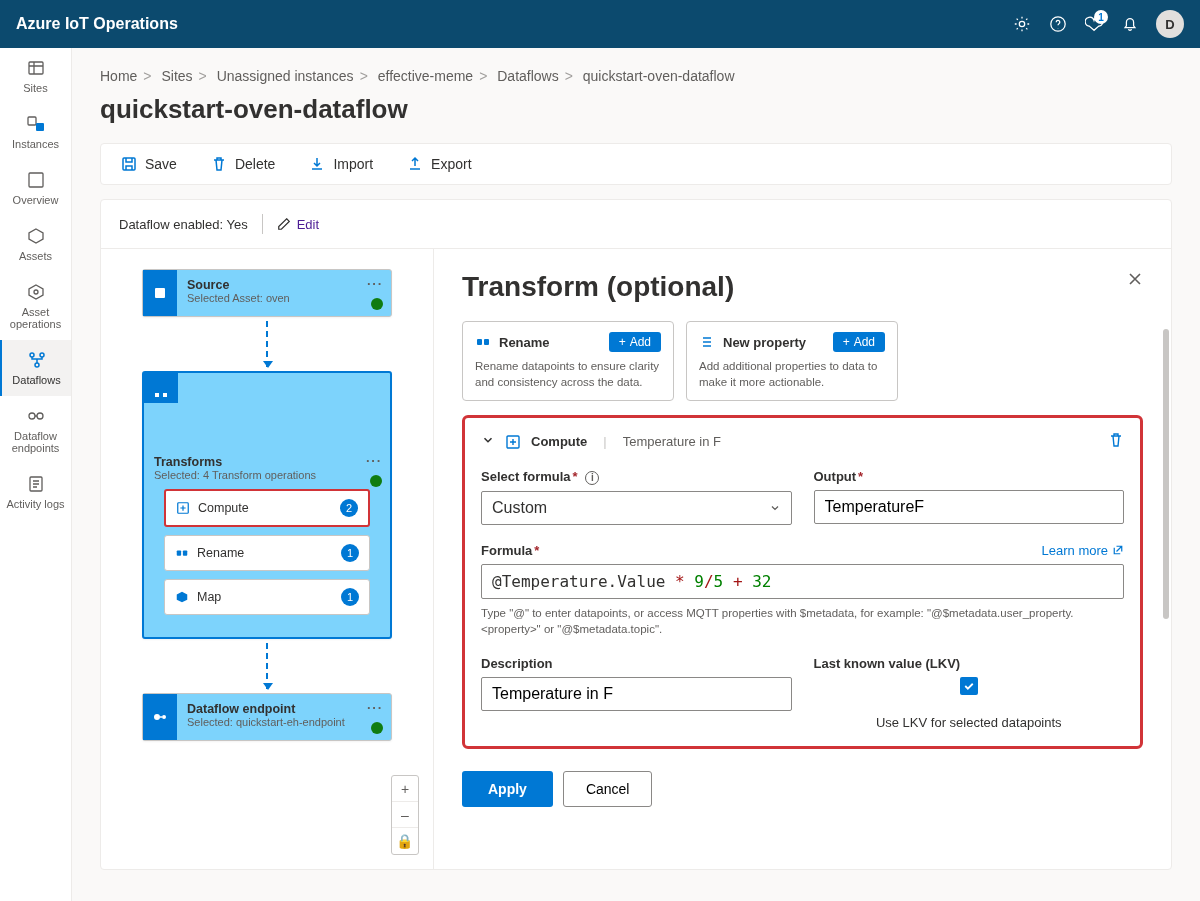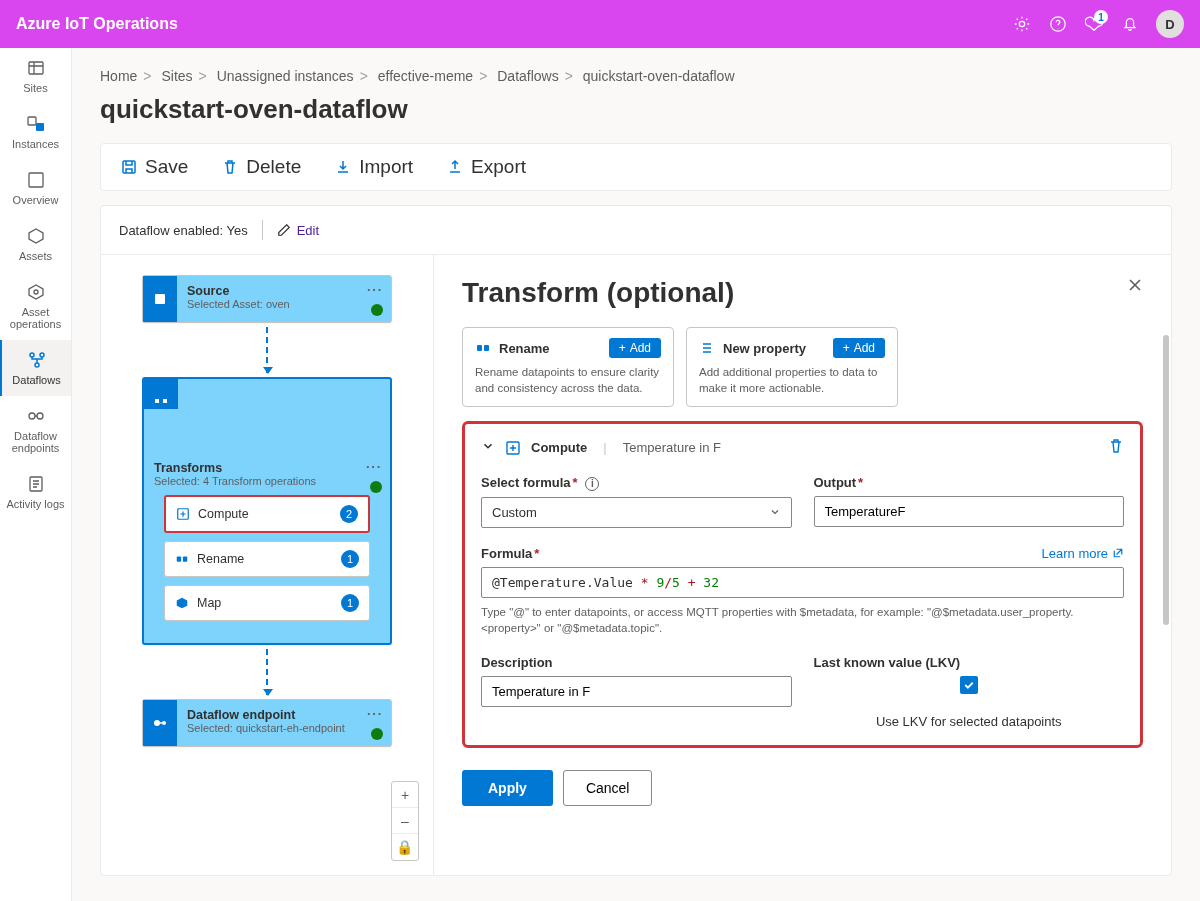--- a/index.html
+++ b/index.html
@@ -1,34 +1,34 @@
 <!DOCTYPE html>
 <html><head>
 <meta charset="utf-8">
 <style>
   * { box-sizing: border-box; }
   body { margin:0; font-family: "Segoe UI", Arial, sans-serif; font-size:13px; color:#323130; background:#faf9f8; }
-  .topbar { height:48px; background:#d946ef; color:#fff; display:flex; align-items:center; padding:4px 16px; }
+  .topbar { height:48px; background:#0c4a6e; color:#fff; display:flex; align-items:center; padding:4px 16px; }
   .topbar .title { font-size:16px; font-weight:600; flex:1; }
   .topbar .icons { display:flex; gap:16px; align-items:center; }
   .topbar .icon { width:20px; height:20px; display:flex; align-items:center; justify-content:center; cursor:pointer; position:relative; }
   .topbar .avatar { width:28px; height:28px; border-radius:50%; background:#e1dfdd; color:#323130; display:flex; align-items:center; justify-content:center; font-weight:600; }
   .badge-notif { position:absolute; top:-4px; right:-4px; background:#fff; color:#0078d4; border-radius:8px; min-width:14px; height:14px; font-size:10px; display:flex; align-items:center; justify-content:center; font-weight:600; }
   .shell { display:flex; height:calc(100vh - 48px); min-height:853px; }
   .leftnav { width:72px; background:#fff; border-right:1px solid #edebe9; display:flex; flex-direction:column; }
   .nav-item { display:flex; flex-direction:column; align-items:center; padding:10px 4px; font-size:11px; color:#605e5c; cursor:pointer; text-align:center; }
   .nav-item.active { background:#f3f2f1; border-left:2px solid #0078d4; color:#323130; }
   .nav-item svg { margin-bottom:4px; }
   .main { flex:1; padding:20px 28px 0 28px; overflow:auto; }
   .crumbs { color:#605e5c; font-size:14px; }
   .crumbs a { color:#605e5c; text-decoration:none; }
   .crumbs .sep { padding:0 6px; color:#a19f9d; }
   h1.page-title { font-size:26px; font-weight:600; margin:10px 0 18px 0; }
   .toolbar { background:#fff; border:1px solid #edebe9; border-radius:4px; padding:12px 20px; display:flex; gap:34px; align-items:center; }
-  .tool-btn { display:flex; align-items:center; gap:8px; color:#323130; cursor:pointer; font-size:19px; }
+  .tool-btn { display:flex; align-items:center; gap:8px; color:#323130; cursor:pointer; font-size:14px; }
   .tool-btn svg { width:16px; height:16px; stroke:#0078d4; fill:none; stroke-width:1.5; }
   .workspace { display:flex; gap:0; margin-top:14px; border:1px solid #edebe9; border-radius:4px; background:#fff; overflow:hidden; }
   .ws-header { padding:14px 18px; display:flex; align-items:center; gap:14px; border-bottom:1px solid #edebe9; }
   .ws-header .edit-link { display:flex; align-items:center; gap:6px; color:#4c1d95; cursor:pointer; }
   .ws-header .divider { width:1px; height:20px; background:#c8c6c4; }
   .ws-content { display:flex; }
   .canvas { width:333px; border-right:1px solid #edebe9; padding:20px 10px; position:relative; min-height:620px; }
   .graph { display:flex; flex-direction:column; align-items:center; gap:0; }
   .node-card { width:250px; background:#7dd3fc; border:1px solid #c8c6c4; border-radius:3px; display:flex; position:relative; margin-bottom:0; box-shadow:0 1px 2px rgba(0,0,0,0.05);}
   .node-card.selected { border:2px solid #0078d4; }
@@ -61,21 +61,21 @@
   .form-head { display:flex; align-items:center; gap:10px; }
   .form-head .chev { cursor:pointer; }
   .form-head .lbl { font-weight:600; }
   .form-head .vbar { color:#c8c6c4; margin:0 6px; }
   .trash { margin-left:auto; cursor:pointer; }
   .form-row { display:flex; gap:22px; margin-top:18px; }
   .form-col { flex:1; display:flex; flex-direction:column; }
   label.fl { font-size:13px; font-weight:600; margin-bottom:6px; }
   label.fl .req { color:#a4262c; margin-left:2px; }
   .info-i { display:inline-flex; width:14px; height:14px; border:1px solid #605e5c; border-radius:50%; font-size:10px; align-items:center; justify-content:center; color:#605e5c; margin-left:4px; }
-  .txt-input, .select-input, .formula-input { border:1px solid #8a8886; border-radius:2px; padding:7px 10px; font-size:13px; background:#fff; width:100%; }
+  .txt-input, .select-input, .formula-input { border:1px solid #8a8886; border-radius:2px; padding:7px 10px; font-size:16px; background:#fff; width:100%; }
   .select-input { display:flex; justify-content:space-between; align-items:center; cursor:pointer; }
   .formula-row { margin-top:18px; }
   .formula-hdr { display:flex; justify-content:space-between; align-items:flex-end; }
   .learn-link { color:#0078d4; cursor:pointer; display:flex; align-items:center; gap:4px; font-size:13px; }
   .formula-input { font-family:Consolas,monospace; margin-top:6px; }
   .formula-input .at { color:#323130; }
   .formula-input .num { color:#008000; }
   .formula-input .op { color:#a31515; }
   .hint { font-size:11.5px; color:#605e5c; margin-top:6px; line-height:1.45; }
   .check-row { display:flex; align-items:center; gap:20px;flex-direction:column; }

